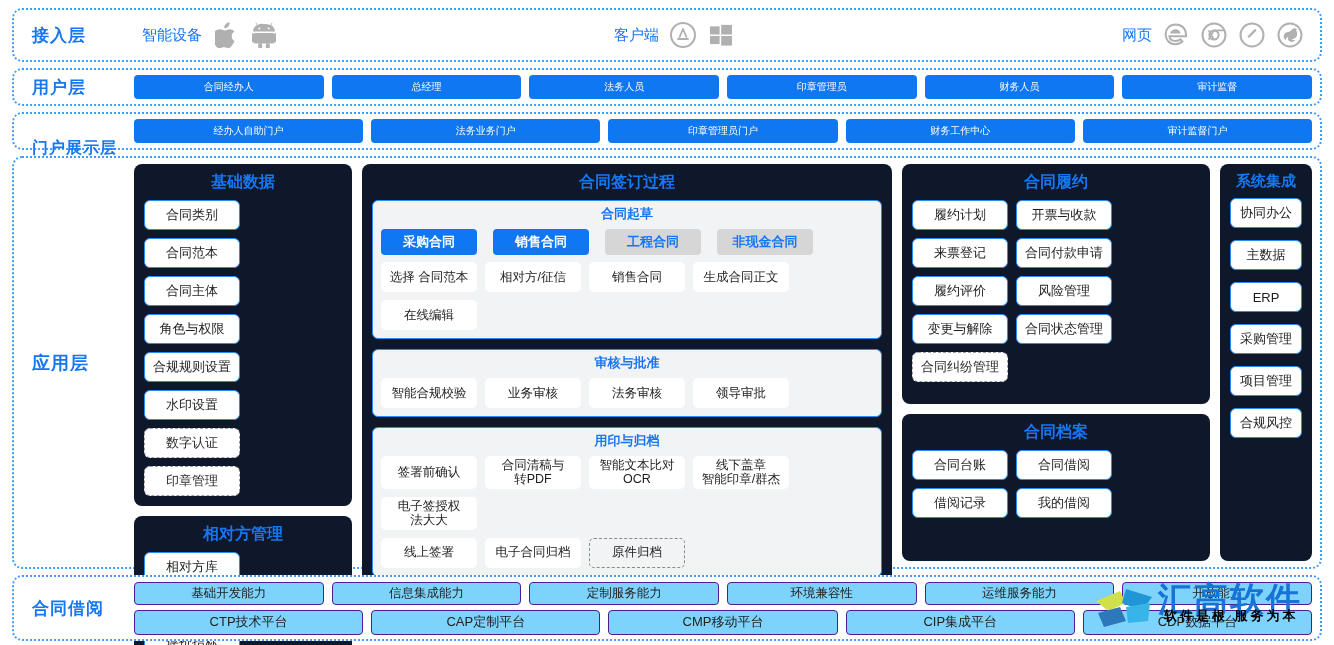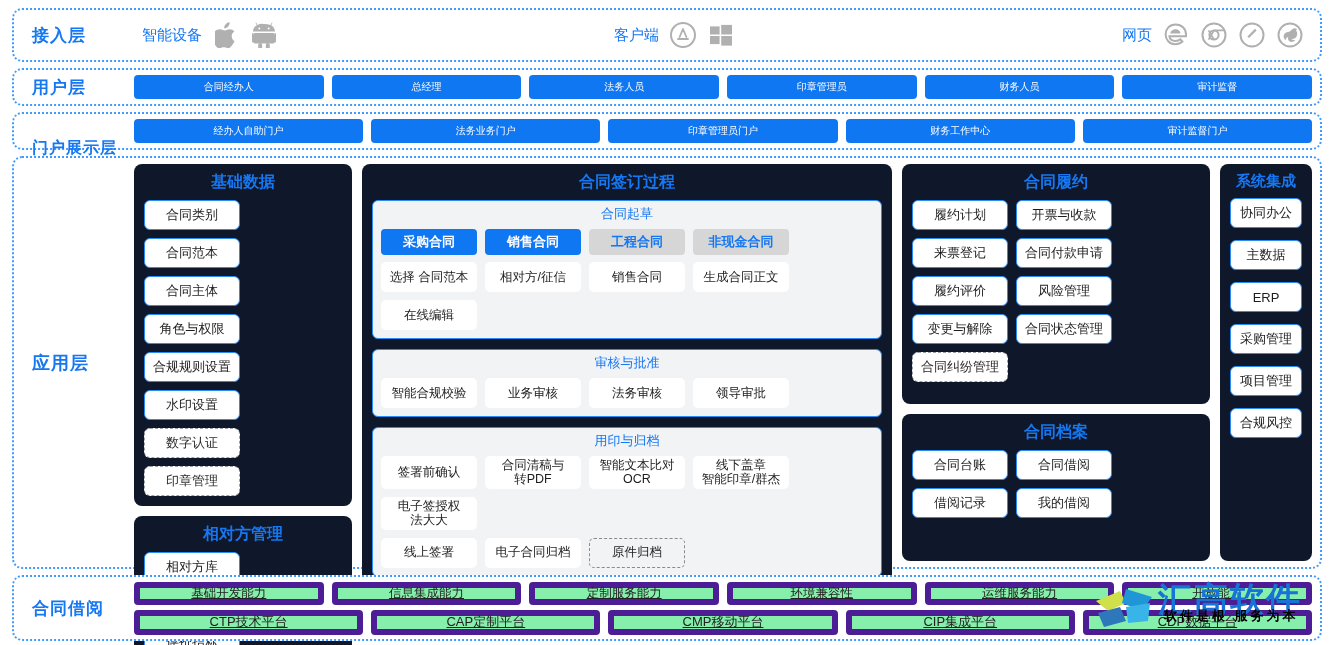--- a/index.html
+++ b/index.html
@@ -120,23 +120,23 @@
   .w3{ width:96px; }
 
   
   .subbox{
     border:1px solid #2b8cf5;
     border-radius:6px;
     background:#f2f3f5;
     padding:4px 8px 8px 8px;
   }
   .sub-title{
-    color:#1677f2; font-weight:normal; font-size:13px; text-align:center; margin-bottom:6px;
-  }
-  .tabrow{ display:flex; gap:8px; margin-bottom:7px; }
+    color:#1677f2; font-weight:bold; font-size:13px; text-align:center; margin-bottom:6px;
+  }
+  .tabrow{ display:flex; gap:16px; margin-bottom:7px; }
   .tab{
     width:96px; height:26px; border-radius:4px;
     display:flex; align-items:center; justify-content:center;
     font-size:13px; font-weight:bold;
   }
   .tab.on{ background:#1077f3; color:#fff; }
   .tab.off{ background:#d6d6d6; color:#1677f2; }
   .flatrow{ display:flex; gap:8px; flex-wrap:wrap; }
   .flat{
     background:#fff; border-radius:5px;
@@ -153,22 +153,22 @@
   .sysint{ height:100%; }
   .sysint .grid{ flex-direction:column; gap:12px; }
   .sysint .chip{ width:100%; height:30px; }
 
   
   .tech{ height:66px; align-items:center; }
   .tech .band-label{ font-size:17px; }
   .tech-body{ flex:1; display:flex; flex-direction:column; gap:5px; }
   .tech-line{ display:flex; gap:8px; }
   .tbtn{
-    flex:1; height:23px; background:#86efac; border:6px solid #4c1d95; border-radius:4px;
-    display:flex; align-items:center; justify-content:center; font-size:12.5px; white-space:nowrap;text-decoration:underline;
+    flex:1; height:23px; background:#7dd3fc; border:1px solid #4c1d95; border-radius:4px;
+    display:flex; align-items:center; justify-content:center; font-size:12.5px; white-space:nowrap;
   }
   .tbtn.big{ height:25px; font-size:13px; }
 
   
   .watermark{
     position:absolute; right:8px; bottom:0px; width:240px; height:70px;
     pointer-events:none;
   }
   .wm-text{
     position:absolute; left:72px; top:2px;

